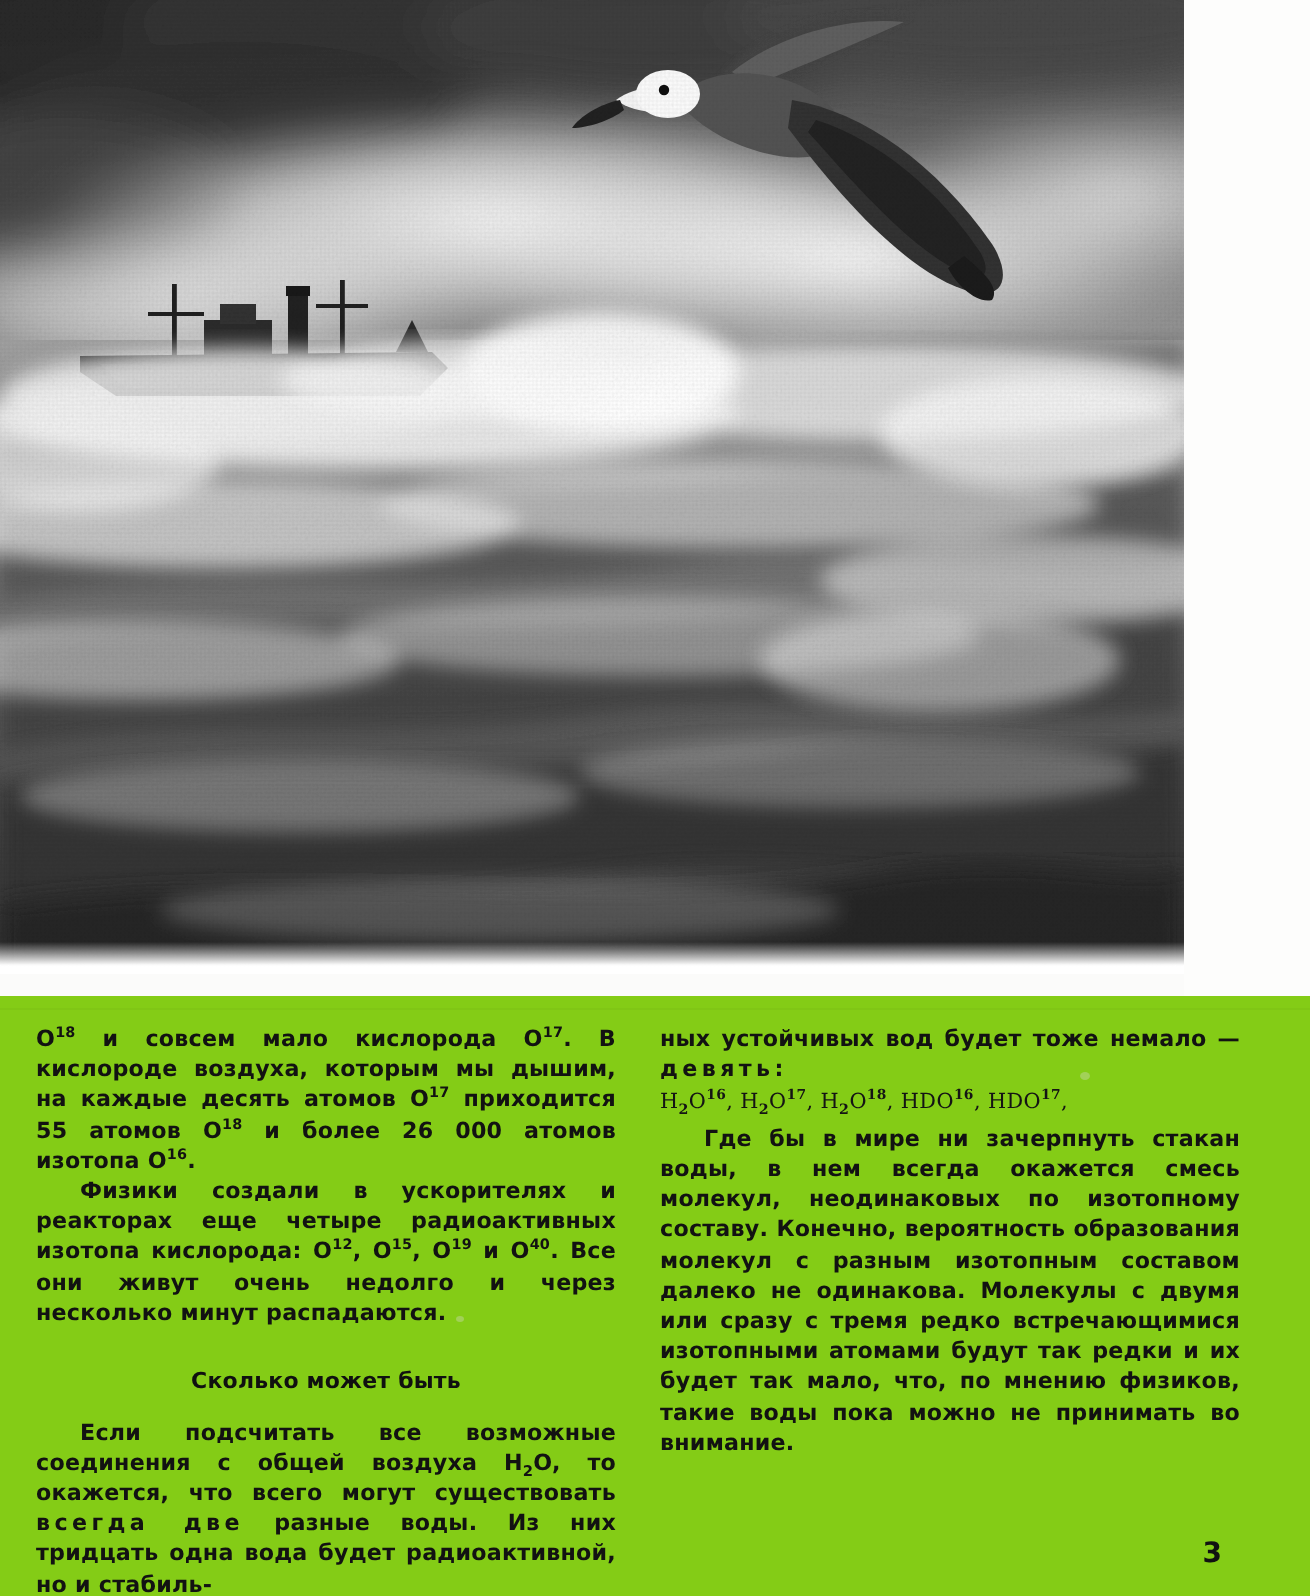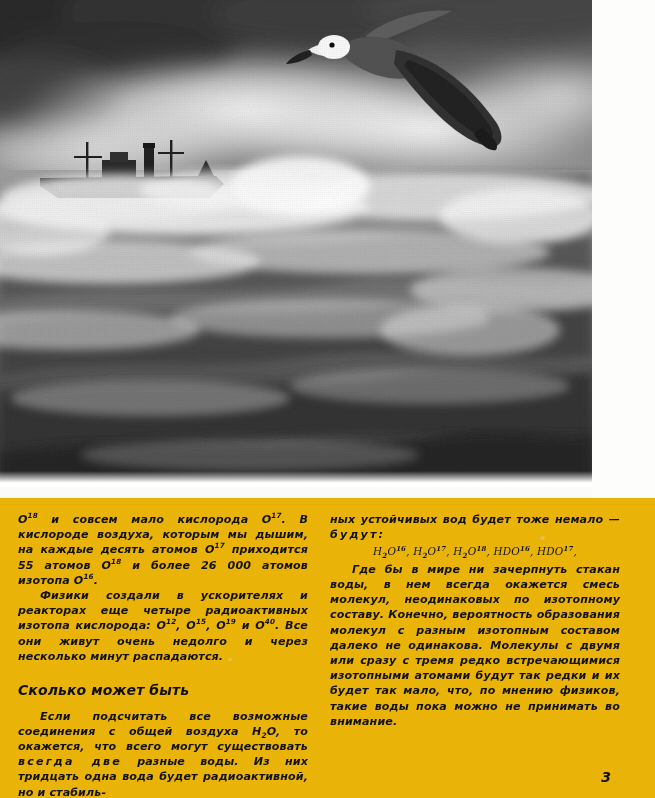--- a/index.html
+++ b/index.html
@@ -60,22 +60,21 @@
     pointer-events: none;
   }
 
   
   .text-area {
     position: absolute;
     left: 0;
     top: 498px;
     width: 655px;
     height: 300px;
-    background: #eab308;
-    font-style: italic;
+    background: #84cc16;
   }
 
   .col {
     position: absolute;
     top: 14px;
     width: 290px;
     color: #121212;
     font-family: "DejaVu Sans", sans-serif;
     font-size: 11.1px;
     line-height: 15.2px;
@@ -104,40 +103,39 @@
     line-height: 0;
     font-weight: 700;
   }
 
   
   .spaced { letter-spacing: 2.2px; }
 
   
   .heading {
     margin: 18px 0 9px 0;
-    text-align: left;
+    text-align: center;
     font-family: "DejaVu Sans", sans-serif;
     font-weight: 700;
-    font-size: 14px;
+    font-size: 11px;
     line-height: 17.5px;
     letter-spacing: .1px;
     color: #101010;
     text-indent: 0;
   }
   .heading span { display: block; }
 
   
   .formulas {
     font-family: "DejaVu Serif", serif;
     font-weight: 400;
     font-size: 10.4px;
     line-height: 14.4px;
     letter-spacing: .2px;
     color: #141414;
-    text-align: center;
     text-indent: 0;
     margin: 2px 0 3px 0;
   }
   .formulas .frow { display: block; white-space: nowrap; }
   .formulas sub { font-size: 7.1px; }
   .formulas sup { font-size: 6.9px; }
 
   
   .page-number {
     position: absolute;
@@ -334,21 +332,21 @@
       </div>
 
       <p>
         <span>Если подсчитать все возможные соединения с общей воздуха H</span><sub>2</sub><span>O, то окажется, что всего могут существовать </span><span class="spaced">всегда две</span><span> разные воды. Из них тридцать одна вода будет радиоактивной, но и стабиль-</span>
       </p>
     </div>
 
     <div class="col col-right">
 
       <p class="noindent">
-        <span>ных устойчивых вод будет тоже немало — </span><span class="spaced">будут</span><span>:</span>
+        <span>ных устойчивых вод будет тоже немало — </span><span class="spaced">девять</span><span>:</span>
       </p>
 
       <div class="formulas">
         <span class="frow">
           H<sub>2</sub>O<sup>16</sup>,
           H<sub>2</sub>O<sup>17</sup>,
           H<sub>2</sub>O<sup>18</sup>,
           <span>HDO</span><sup>16</sup>,
           <span>HDO</span><sup>17</sup>,
         </span>

